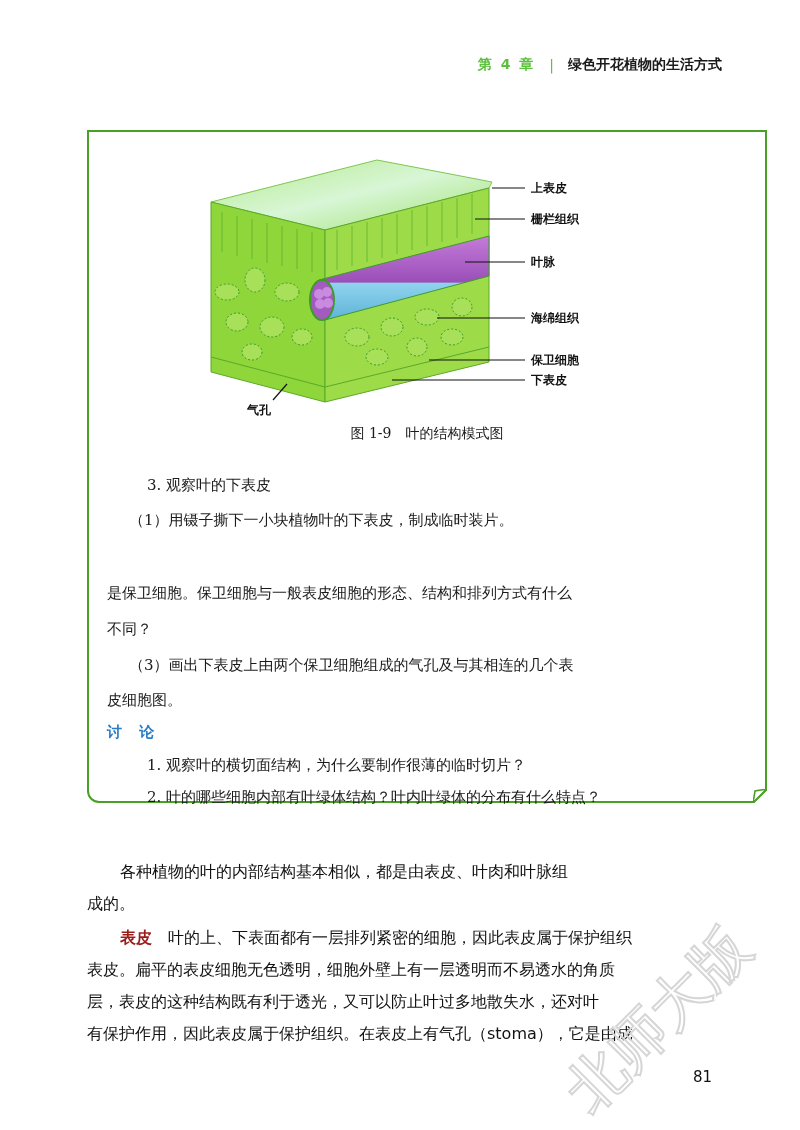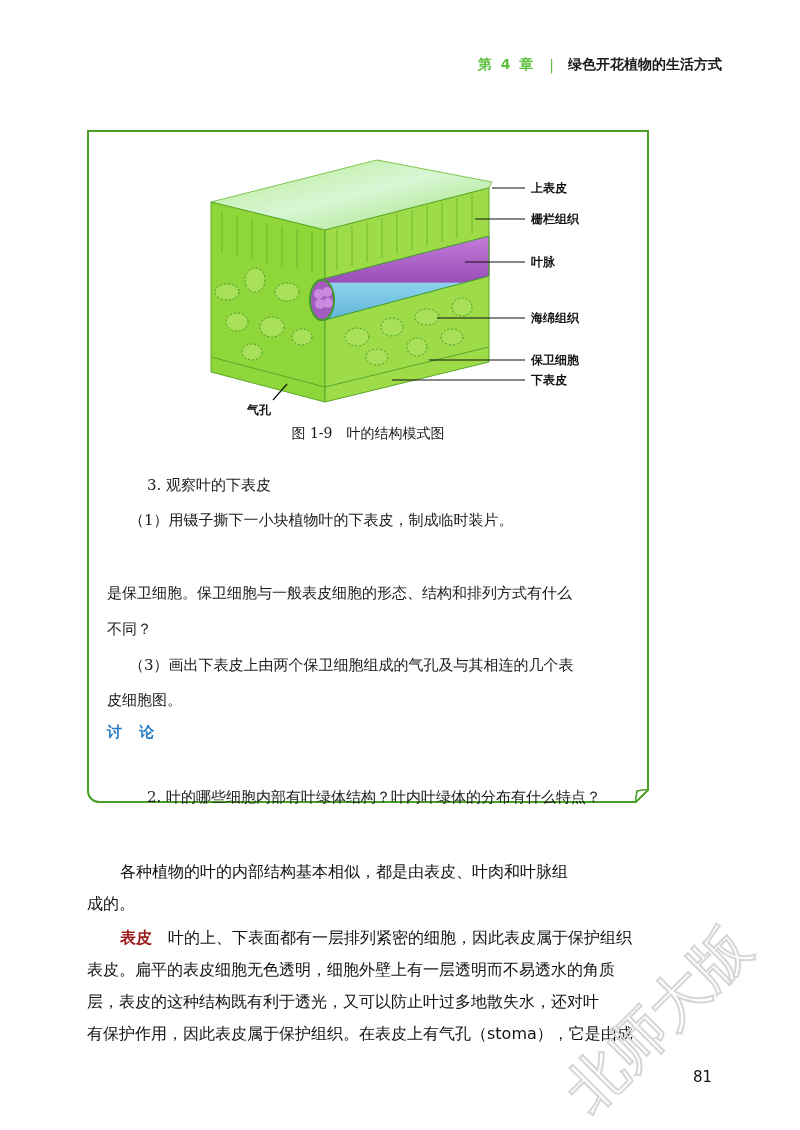--- a/index.html
+++ b/index.html
@@ -9,21 +9,21 @@
   }
   .header {
     position:absolute; top:56px; right:78px; display:flex; align-items:center;
     font-family:"DejaVu Sans","Liberation Sans",sans-serif; font-size:14px; font-weight:bold;
   }
   .chap { color:#5cbf3e; letter-spacing:2px; }
   .sep { color:#5cbf3e; margin:0 14px; font-weight:normal; }
   .chap-title { color:#1a1a1a; }
 
   .box {
-    position:absolute; left:87px; top:130px; width:562px; height:673px;
+    position:absolute; left:87px; top:130px; width:680px; height:673px;
     border:2px solid #4aa026; border-bottom-left-radius:12px; box-sizing:border-box;
   }
   .fold {
     position:absolute; right:-2px; bottom:-2px; width:14px; height:14px;
   }
 
   .figure { position:absolute; left:118px; top:20px; width:400px; height:260px; }
   .fig-caption {
     position:absolute; top:293px; left:0; width:100%; text-align:center; font-size:14px;
     font-family:"DejaVu Serif","Liberation Serif",serif;
@@ -157,20 +157,21 @@
   </div>
   <div class="fig-caption">图 1-9　叶的结构模式图</div>
 
   <div class="para" style="left:58px;top:343px">3. 观察叶的下表皮</div>
   <div class="para" style="left:40px;top:378px">（1）用镊子撕下一小块植物叶的下表皮，制成临时装片。</div>
   <div class="para" style="left:18px;top:451px">是保卫细胞。保卫细胞与一般表皮细胞的形态、结构和排列方式有什么</div>
   <div class="para" style="left:18px;top:487px">不同？</div>
   <div class="para" style="left:40px;top:523px">（3）画出下表皮上由两个保卫细胞组成的气孔及与其相连的几个表</div>
   <div class="para" style="left:18px;top:558px">皮细胞图。</div>
   <div class="para discuss" style="left:18px;top:590px">讨 论</div>
+  <div class="para" style="left:58px;top:623px">1. 观察叶的横切面结构，为什么要制作很薄的临时切片？</div>
   <div class="para" style="left:58px;top:655px">2. 叶的哪些细胞内部有叶绿体结构？叶内叶绿体的分布有什么特点？</div>
 </div>
 
 <div class="body-text" style="left:120px;top:862px">各种植物的叶的内部结构基本相似，都是由表皮、叶肉和叶脉组</div>
 <div class="body-text" style="top:894px">成的。</div>
 <div class="body-text" style="left:120px;top:928px">
   <span class="kw">表皮</span><span>　叶的上、下表面都有一层排列紧密的细胞，因此表皮属于保护组织</span>
 </div>
 <div class="body-text" style="top:960px">表皮。扁平的表皮细胞无色透明，细胞外壁上有一层透明而不易透水的角质</div>
 <div class="body-text" style="top:992px">层，表皮的这种结构既有利于透光，又可以防止叶过多地散失水，还对叶</div>

